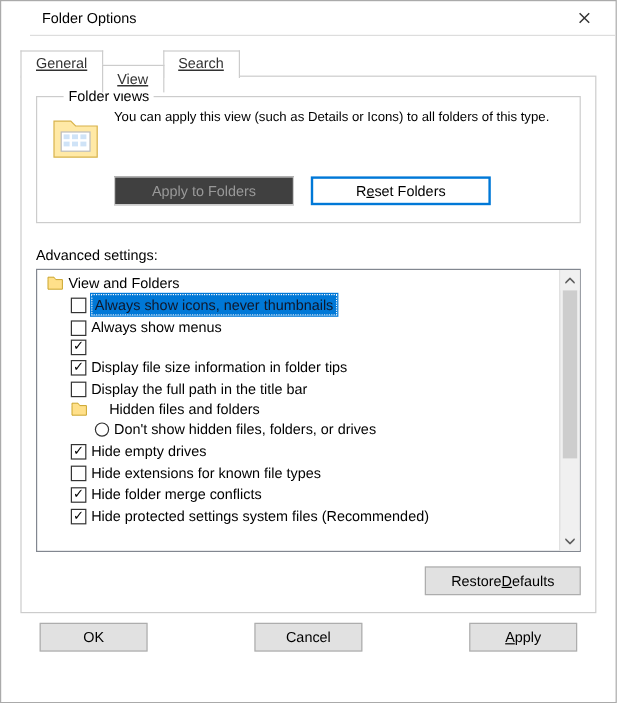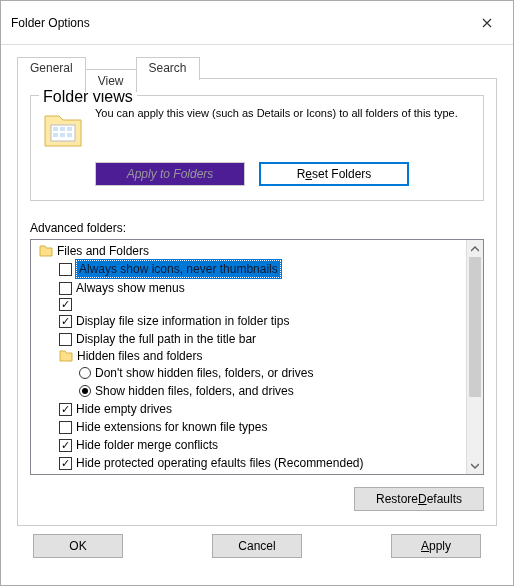--- a/index.html
+++ b/index.html
@@ -11,40 +11,42 @@
     color: #000;
     width: 514px;
     height: 586px;
     overflow: hidden;
     border: 1px solid #aaa;
   }
   .titlebar {
     display: flex;
     align-items: center;
     justify-content: space-between;
-    height: 44px;
+    height: 29px;
     padding: 0 6px 0 10px;
     border-bottom: 1px solid #ddd;
+    margin-left: 24px;
   }
   .close-btn {
     width: 40px;
     height: 28px;
     display: flex;
     align-items: center;
     justify-content: center;
     font-size: 14px;
     color: #333;
   }
   .content {
     padding: 10px 16px 12px 16px;
   }
   .tabs {
     display: flex;
     position: relative;
     z-index: 2;
+    text-decoration: underline;
   }
   .tab {
     padding: 4px 12px;
     border: 1px solid #ccc;
     border-bottom: none;
     background: #fff;
     position: relative;
     top: 14px;
     margin-right: -1px;
     color: #333;
@@ -67,24 +69,24 @@
   }
   .groupbox {
     border: 1px solid #ccc;
     padding: 10px 10px 14px 10px;
     position: relative;
     margin-top: 6px;
   }
   .groupbox-label {
     position: absolute;
     top: -8px;
-    left: 8px;
+    left: 22px;
     background: #fff;
     padding: 0 4px;
-    font-size: 16px;
+    font-size: 12px;
   }
   .folder-views-row {
     display: flex;
     align-items: flex-start;
     gap: 10px;
   }
   .folder-icon {
     width: 44px;
     height: 44px;
     flex-shrink: 0;
@@ -108,21 +110,21 @@
     border: 1px solid #adadad;
     background: #e1e1e1;
     font-family: inherit;
     font-size: 12px;
     display: inline-flex;
     align-items: center;
     justify-content: center;
     color: #000;
   }
   .btn.wide { min-width: 150px; }
-  .btn.disabled { color: #999; background: #4c1d95; border-color:#ccc;font-style:italic;}
+  .btn.disabled { color: #999; background: #404040; border-color:#ccc;}
   .btn.accent {
     border: 2px solid #0078d7;
     background: #fff;
   }
   .adv-label {
     margin-top: 20px;
     margin-bottom: 4px;
   }
   .adv-box {
     border: 1px solid #828790;
@@ -145,21 +147,21 @@
   .tree-item {
     display: flex;
     align-items: center;
     gap: 4px;
     padding: 1px 0 1px 26px;
     line-height: 16px;
   }
   .tree-subgroup {
     display: flex;
     align-items: center;
-    gap: 4px;
+    gap: 18px;
     padding: 1px 0 1px 26px;
   }
   .tree-subitem {
     display: flex;
     align-items: center;
     gap: 4px;
     padding: 1px 0 1px 46px;
     line-height: 16px;
   }
   .chk {
@@ -289,30 +291,30 @@
       <div class="folder-btns">
         <button class="btn wide disabled">Apply to Folders</button>
         <button class="btn wide accent">
           <span>R</span>
             <span class="u">e</span>
             <span>set Folders</span>
         </button>
       </div>
     </div>
 
-    <div class="adv-label">Advanced folders:</div>
+    <div class="adv-label">Advanced settings:</div>
 
     <div class="adv-box">
       <div class="adv-scroll">
         <div class="tree-root" id="tree-root">
             <div class="tree-group">
               <svg class="mini-folder" viewBox="0 0 14 12">
                 <path d="M1 3 L1 1 L6 1 L7.5 3 L13 3 L13 11 L1 11 Z" fill="#ffe08a" stroke="#c9a227" stroke-width="0.8"></path>
               </svg>
-              <span>Files and Folders</span>
+              <span>View and Folders</span>
             </div>
             <div class="tree-item">
               <span class="chk"></span>
               <span class="sel">Always show icons, never thumbnails</span>
             </div>
             <div class="tree-item">
               <span class="chk"></span>
               <span>Always show menus</span>
             </div>
             <div class="tree-item">
@@ -329,39 +331,35 @@
             <div class="tree-subgroup">
               <svg class="mini-folder" viewBox="0 0 14 12">
                 <path d="M1 3 L1 1 L6 1 L7.5 3 L13 3 L13 11 L1 11 Z" fill="#ffe08a" stroke="#c9a227" stroke-width="0.8"></path>
               </svg>
               <span>Hidden files and folders</span>
             </div>
             <div class="tree-subitem">
               <span class="radio"></span>
               <span>Don't show hidden files, folders, or drives</span>
             </div>
-            <div class="tree-subitem">
-              <span class="radio checked"></span>
-              <span>Show hidden files, folders, and drives</span>
-            </div>
             <div class="tree-item">
               <span class="chk checked"></span>
               <span>Hide empty drives</span>
             </div>
             <div class="tree-item">
               <span class="chk"></span>
               <span>Hide extensions for known file types</span>
             </div>
             <div class="tree-item">
               <span class="chk checked"></span>
               <span>Hide folder merge conflicts</span>
             </div>
             <div class="tree-item">
               <span class="chk checked"></span>
-              <span>Hide protected operating efaults files (Recommended)</span>
+              <span>Hide protected settings system files (Recommended)</span>
             </div>
           </div>
       </div>
       <div class="scrollbar">
         <div class="sb-btn">
           <svg width="8" height="6" viewBox="0 0 8 6">
               <path d="M0 5 L4 1 L8 5" fill="none" stroke="#606060" stroke-width="1.4"></path>
             </svg>
         </div>
         <div class="sb-track">

